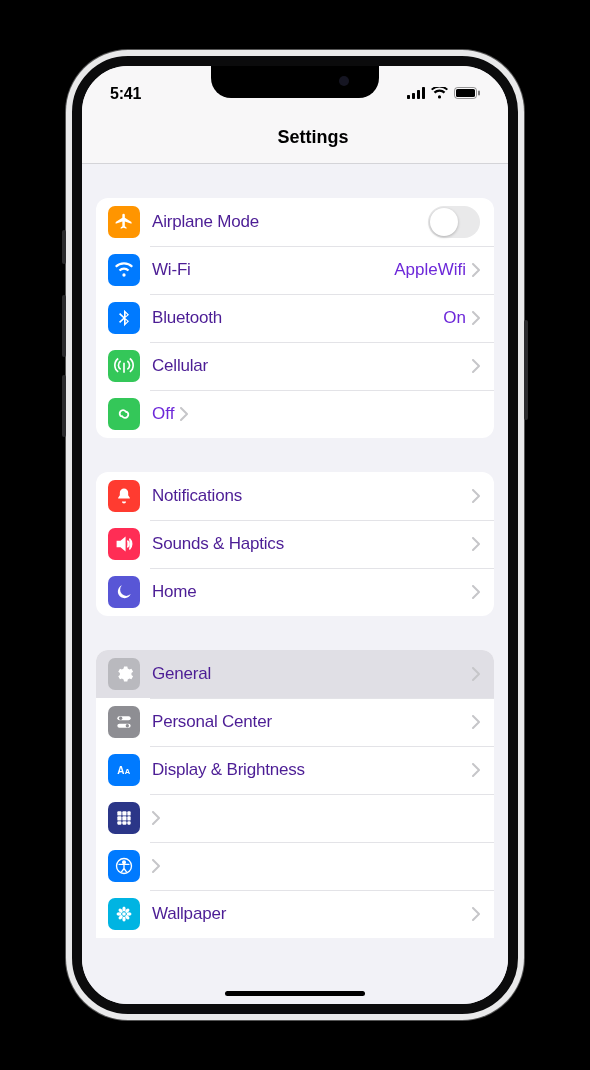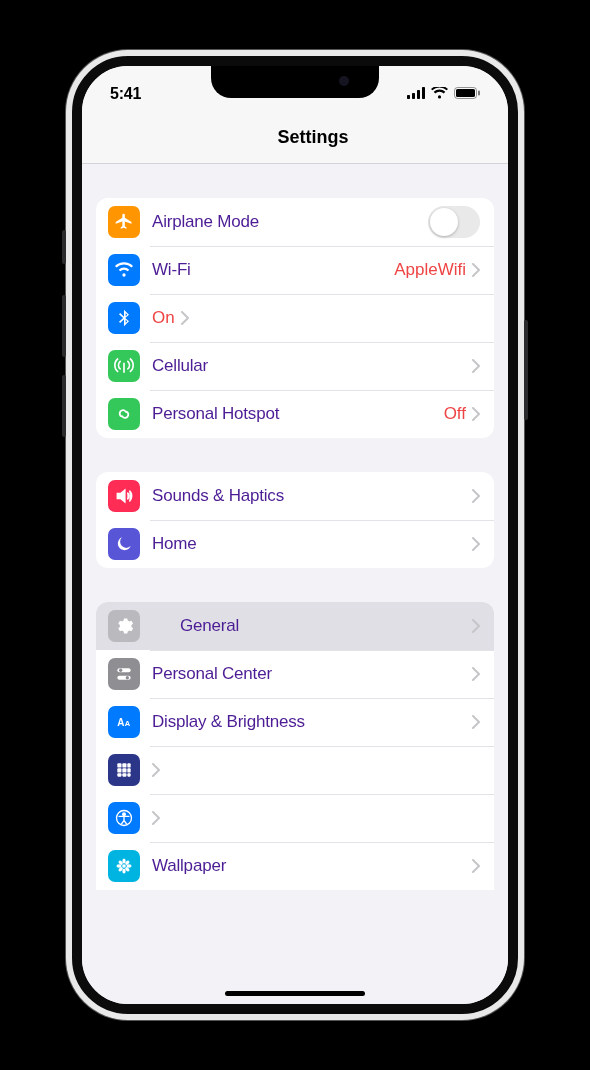--- a/index.html
+++ b/index.html
@@ -92,21 +92,21 @@
   }
   .spacer { height: 34px; }
 
   .group {
     background: #fff;
     border-radius: 12px;
     margin: 0 14px 34px;
     overflow: hidden;
   }
   .group.flush-bottom { margin-bottom: 0; border-bottom-left-radius:0; border-bottom-right-radius:0;}
-  .group.selected-row .row.selected { background: #e0dfe5; gap: 28px; }
+  .group.selected-row .row.selected { background: #e0dfe5; }
 
   .row {
     display: flex;
     align-items: center;
     height: 48px;
     padding-left: 12px;
     position: relative;
   }
   .row + .row::before {
     content: "";
@@ -125,21 +125,21 @@
     display: flex;
     align-items: center;
     justify-content: center;
     flex-shrink: 0;
     margin-right: 12px;
     color: #fff;
   }
   .icon-box svg { width: 20px; height: 20px; }
 
   .row-label { font-size: 17px; color: #4c1d95; flex: 1; letter-spacing: -0.2px;}
-  .row-detail { font-size: 17px; color: #ef4444; margin-right: 6px; }
+  .row-detail { font-size: 17px; color: #6d28d9; margin-right: 6px; }
 
   .chevron {
     color: #c6c6c9;
     margin-right: 14px;
     display: flex;
     align-items: center;
   }
   .chevron svg { width: 8px; height: 14px; stroke: currentColor; }
 
   .toggle {
@@ -243,20 +243,21 @@
                 <path d="M1 1l6 6-6 6" stroke-width="2" stroke-linecap="round" stroke-linejoin="round"></path>
               </svg>
             </span>
         </div>
         <div class="row">
           <div class="icon-box c-blue">
               <svg viewBox="0 0 24 24" fill="currentColor">
                 <path d="M12 2v8.6L7.4 6 6 7.4 11 12l-5 4.6L7.4 18l4.6-4.6V22l6-6-4.6-4 4.6-4zm2 4 2 2-2 2zm0 8 2 2-2 2z"></path>
               </svg>
             </div>
+          <span class="row-label">Bluetooth</span>
           <span class="row-detail">On</span>
           <span class="chevron">
               <svg viewBox="0 0 8 14" fill="none">
                 <path d="M1 1l6 6-6 6" stroke-width="2" stroke-linecap="round" stroke-linejoin="round"></path>
               </svg>
             </span>
         </div>
         <div class="row">
           <div class="icon-box c-green">
               <svg viewBox="0 0 24 24" fill="none" stroke="currentColor" stroke-width="2">
@@ -269,31 +270,43 @@
                 <path d="M1 1l6 6-6 6" stroke-width="2" stroke-linecap="round" stroke-linejoin="round"></path>
               </svg>
             </span>
         </div>
         <div class="row">
           <div class="icon-box c-green">
               <svg viewBox="0 0 24 24" fill="none" stroke="currentColor" stroke-width="2.2">
                 <path d="M9 15a4 4 0 1 1 5-6l1 1M15 9a4 4 0 1 1-5 6l-1-1"></path>
               </svg>
             </div>
-          <span class="row-label">Personal Hotspot</span>
           <span class="row-detail">Off</span>
           <span class="chevron">
               <svg viewBox="0 0 8 14" fill="none">
                 <path d="M1 1l6 6-6 6" stroke-width="2" stroke-linecap="round" stroke-linejoin="round"></path>
               </svg>
             </span>
         </div>
       </div>
 
       <div class="group">
+        <div class="row">
+          <div class="icon-box c-red">
+              <svg viewBox="0 0 24 24" fill="currentColor">
+                <path d="M12 3a5 5 0 0 0-5 5v3l-2 3v1h14v-1l-2-3V8a5 5 0 0 0-5-5zm0 18a2.5 2.5 0 0 0 2.5-2.5h-5A2.5 2.5 0 0 0 12 21z"></path>
+              </svg>
+            </div>
+          <span class="row-label">Notifications</span>
+          <span class="chevron">
+              <svg viewBox="0 0 8 14" fill="none">
+                <path d="M1 1l6 6-6 6" stroke-width="2" stroke-linecap="round" stroke-linejoin="round"></path>
+              </svg>
+            </span>
+        </div>
         <div class="row">
           <div class="icon-box c-pink">
               <svg viewBox="0 0 24 24" fill="currentColor">
                 <path d="M4 9v6h4l5 4V5L8 9zM16 8a5 5 0 0 1 0 8M18.5 5.5a9 9 0 0 1 0 13" stroke="currentColor" stroke-width="1.8" fill="currentColor"></path>
               </svg>
             </div>
           <span class="row-label">Sounds &amp; Haptics</span>
           <span class="chevron">
               <svg viewBox="0 0 8 14" fill="none">
                 <path d="M1 1l6 6-6 6" stroke-width="2" stroke-linecap="round" stroke-linejoin="round"></path>

